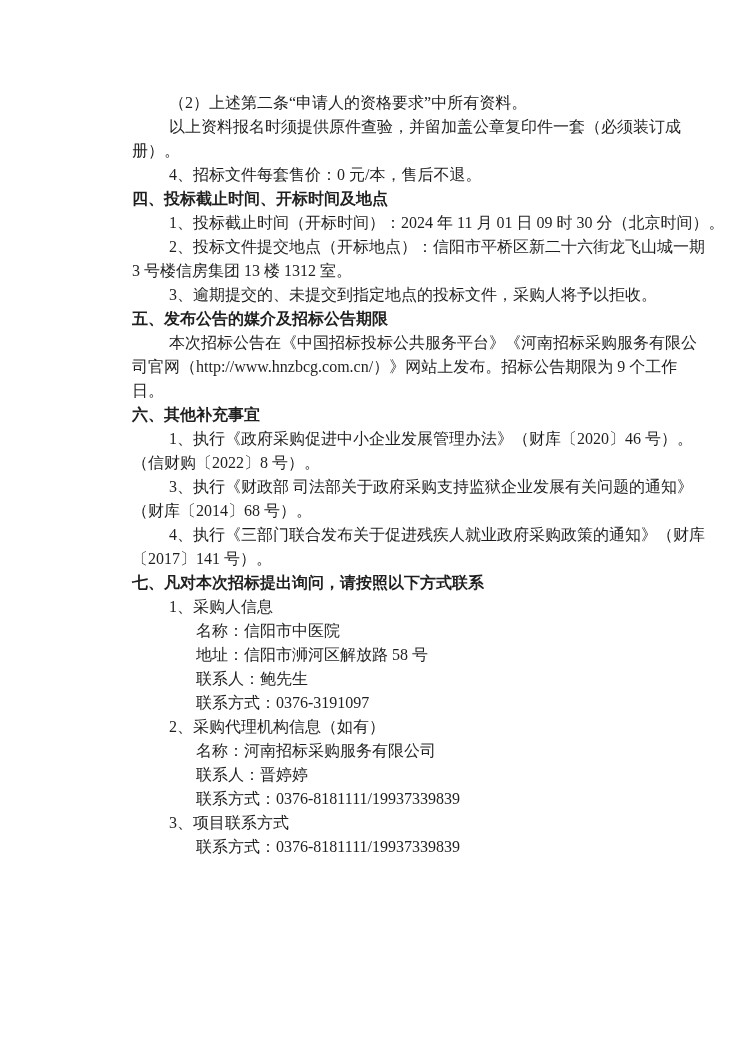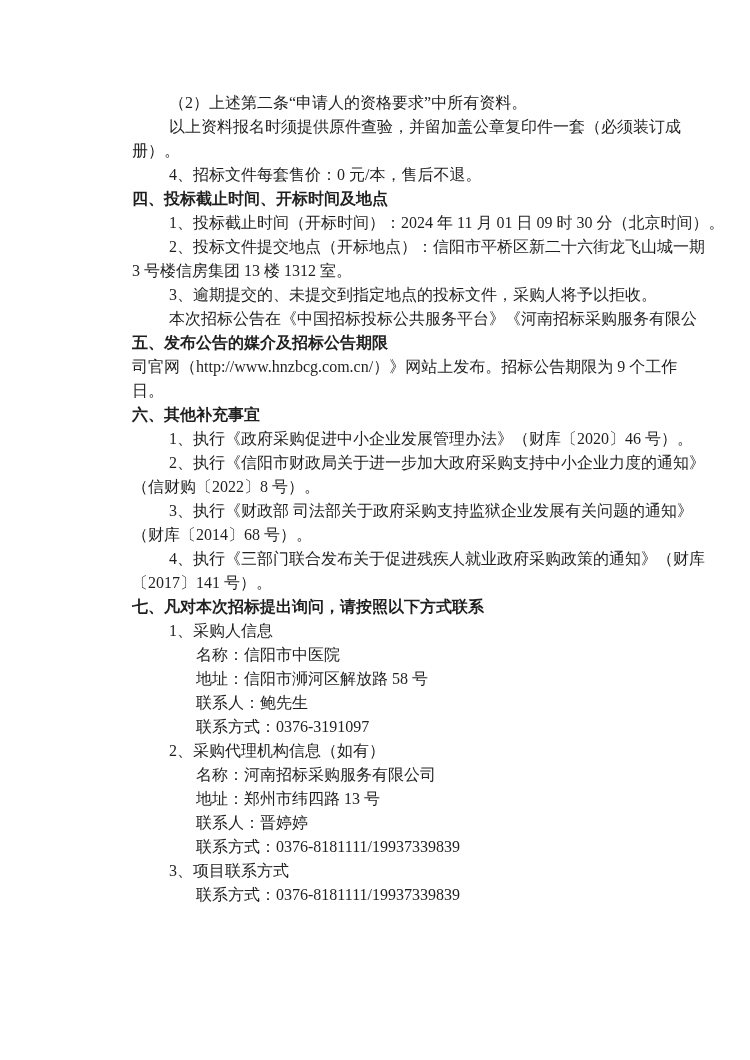--- a/index.html
+++ b/index.html
@@ -44,42 +44,40 @@
     <p class="ln i1">以上资料报名时须提供原件查验，并留加盖公章复印件一套（必须装订成</p>
     <p class="ln">册）。</p>
     <p class="ln i1">4、招标文件每套售价：0 元/本，售后不退。</p>
 
     <p class="ln head">四、投标截止时间、开标时间及地点</p>
     <p class="ln i1">1、投标截止时间（开标时间）：2024 年 11 月 01 日 09 时 30 分（北京时间）。</p>
     <p class="ln i1">2、投标文件提交地点（开标地点）：信阳市平桥区新二十六街龙飞山城一期</p>
     <p class="ln">3 号楼信房集团 13 楼 1312 室。</p>
     <p class="ln i1">3、逾期提交的、未提交到指定地点的投标文件，采购人将予以拒收。</p>
 
+    <p class="ln head">五、发布公告的媒介及招标公告期限</p>
     <p class="ln i1">本次招标公告在《中国招标投标公共服务平台》《河南招标采购服务有限公</p>
-    <p class="ln head">五、发布公告的媒介及招标公告期限</p>
     <p class="ln">司官网（http://www.hnzbcg.com.cn/）》网站上发布。招标公告期限为 9 个工作</p>
     <p class="ln">日。</p>
 
     <p class="ln head">六、其他补充事宜</p>
     <p class="ln i1">1、执行《政府采购促进中小企业发展管理办法》（财库〔2020〕46 号）。</p>
-    <p class="ln i1">2、执行《信阳市财政局关于进一步加大政府采购支持中小企业力度的通知》</p>
     <p class="ln">（信财购〔2022〕8 号）。</p>
     <p class="ln i1">3、执行《财政部 司法部关于政府采购支持监狱企业发展有关问题的通知》</p>
     <p class="ln">（财库〔2014〕68 号）。</p>
     <p class="ln i1">4、执行《三部门联合发布关于促进残疾人就业政府采购政策的通知》（财库</p>
     <p class="ln">〔2017〕141 号）。</p>
 
     <p class="ln head">七、凡对本次招标提出询问，请按照以下方式联系</p>
     <p class="ln i1">1、采购人信息</p>
     <p class="ln i2">名称：信阳市中医院</p>
     <p class="ln i2">地址：信阳市浉河区解放路 58 号</p>
     <p class="ln i2">联系人：鲍先生</p>
     <p class="ln i2">联系方式：0376-3191097</p>
     <p class="ln i1">2、采购代理机构信息（如有）</p>
     <p class="ln i2">名称：河南招标采购服务有限公司</p>
-    <p class="ln i2">地址：郑州市纬四路 13 号</p>
     <p class="ln i2">联系人：晋婷婷</p>
     <p class="ln i2">联系方式：0376-8181111/19937339839</p>
     <p class="ln i1">3、项目联系方式</p>
     <p class="ln i2">联系方式：0376-8181111/19937339839</p>
 
   </div>
 </div>
 
 </body></html>

